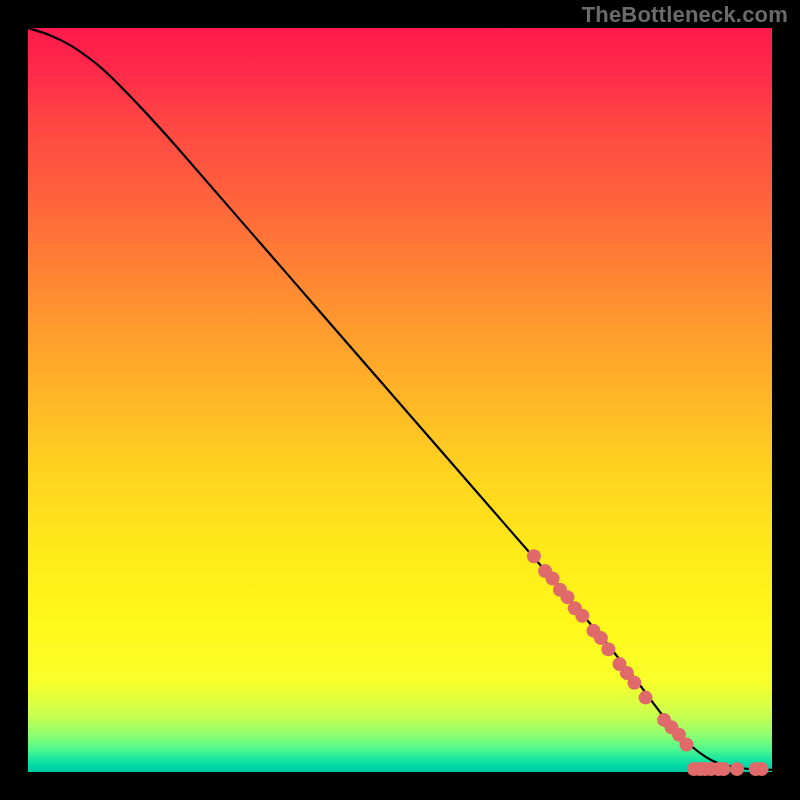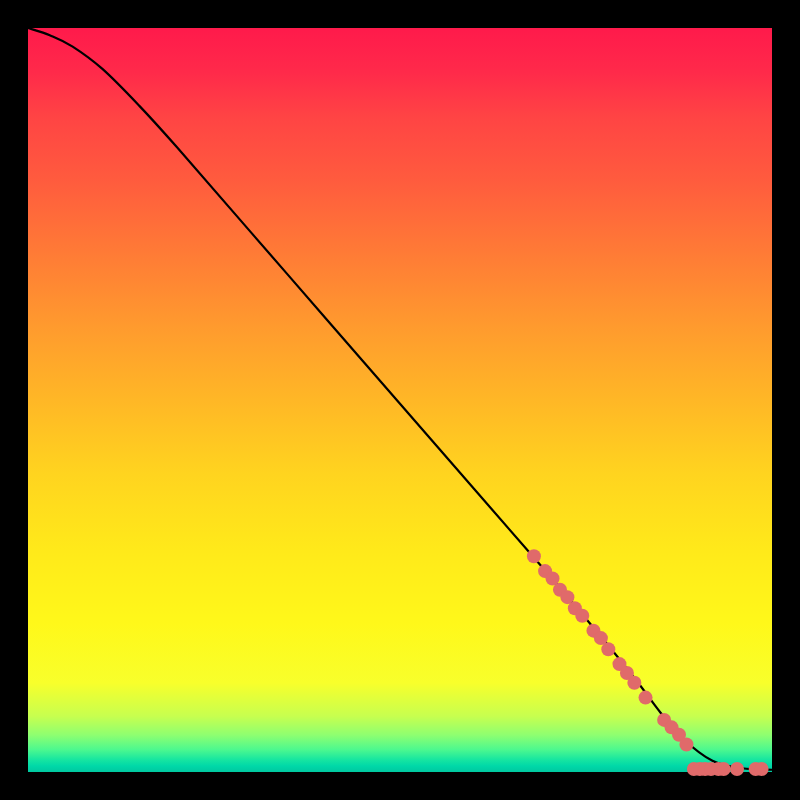--- a/index.html
+++ b/index.html
@@ -60,20 +60,21 @@
     top: 0;
     width: 744px;
     height: 744px;
     overflow: visible;
   }
 </style>
 </head>
 <body>
 
 <div class="stage">
+  <div class="watermark">TheBottleneck.com</div>
 
   <div class="plot">
     <svg class="curve" viewBox="0 0 744 744" preserveAspectRatio="none">
       <path id="series-curve" fill="none" stroke="#000000" stroke-width="2.2" stroke-linecap="round" stroke-linejoin="round" d="M 0.00 0.00 C 4.02 1.34, 14.28 4.09, 22.32 7.44 C 30.36 10.79, 35.27 12.57, 44.64 18.60 C 54.01 24.63, 62.35 30.21, 74.40 40.92 C 86.45 51.63, 98.21 64.06, 111.60 78.12 C 124.99 92.18, 128.71 96.27, 148.80 119.04 C 168.89 141.81, 196.42 173.80, 223.20 204.60 C 249.98 235.40, 270.82 259.36, 297.60 290.16 C 324.38 320.96, 345.22 344.92, 372.00 375.72 C 398.78 406.52, 419.62 430.48, 446.40 461.28 C 473.18 492.08, 496.69 518.72, 520.80 546.84 C 544.91 574.96, 564.25 598.10, 580.32 617.52 C 596.39 636.94, 600.71 642.67, 610.08 654.72 C 619.45 666.77, 624.36 674.44, 632.40 684.48 C 640.44 694.52, 645.35 701.82, 654.72 710.52 C 664.09 719.22, 673.77 727.48, 684.48 732.84 C 695.19 738.20, 703.53 738.67, 714.24 740.28 C 724.95 741.89, 738.64 741.50, 744.00 741.77"></path>
       <g id="markers-group">
           <circle cx="505.92" cy="528.24" r="7" fill="#e06a6a"></circle>
           <circle cx="517.08" cy="543.12" r="7" fill="#e06a6a"></circle>
           <circle cx="524.52" cy="550.56" r="7" fill="#e06a6a"></circle>
           <circle cx="531.96" cy="561.72" r="7" fill="#e06a6a"></circle>
           <circle cx="539.40" cy="569.16" r="7" fill="#e06a6a"></circle>

